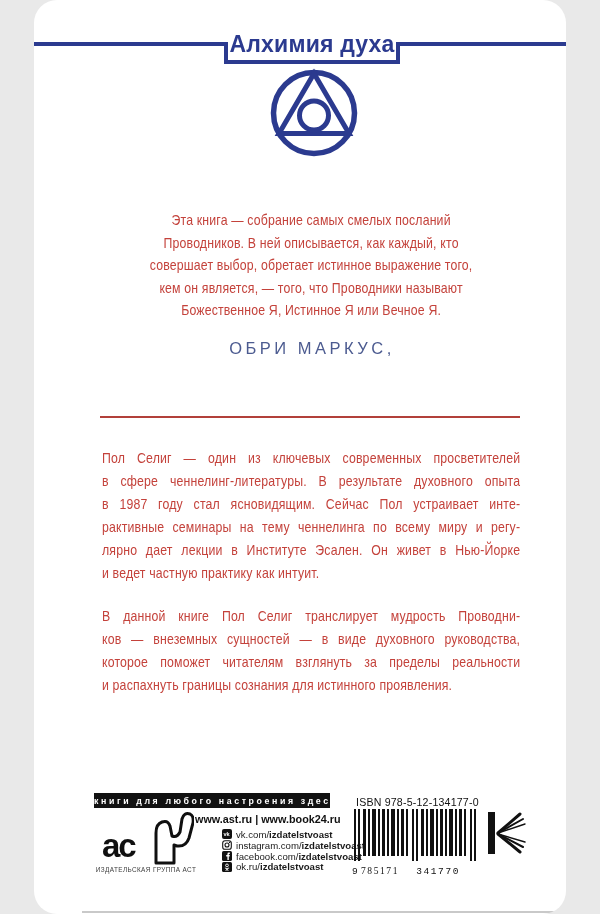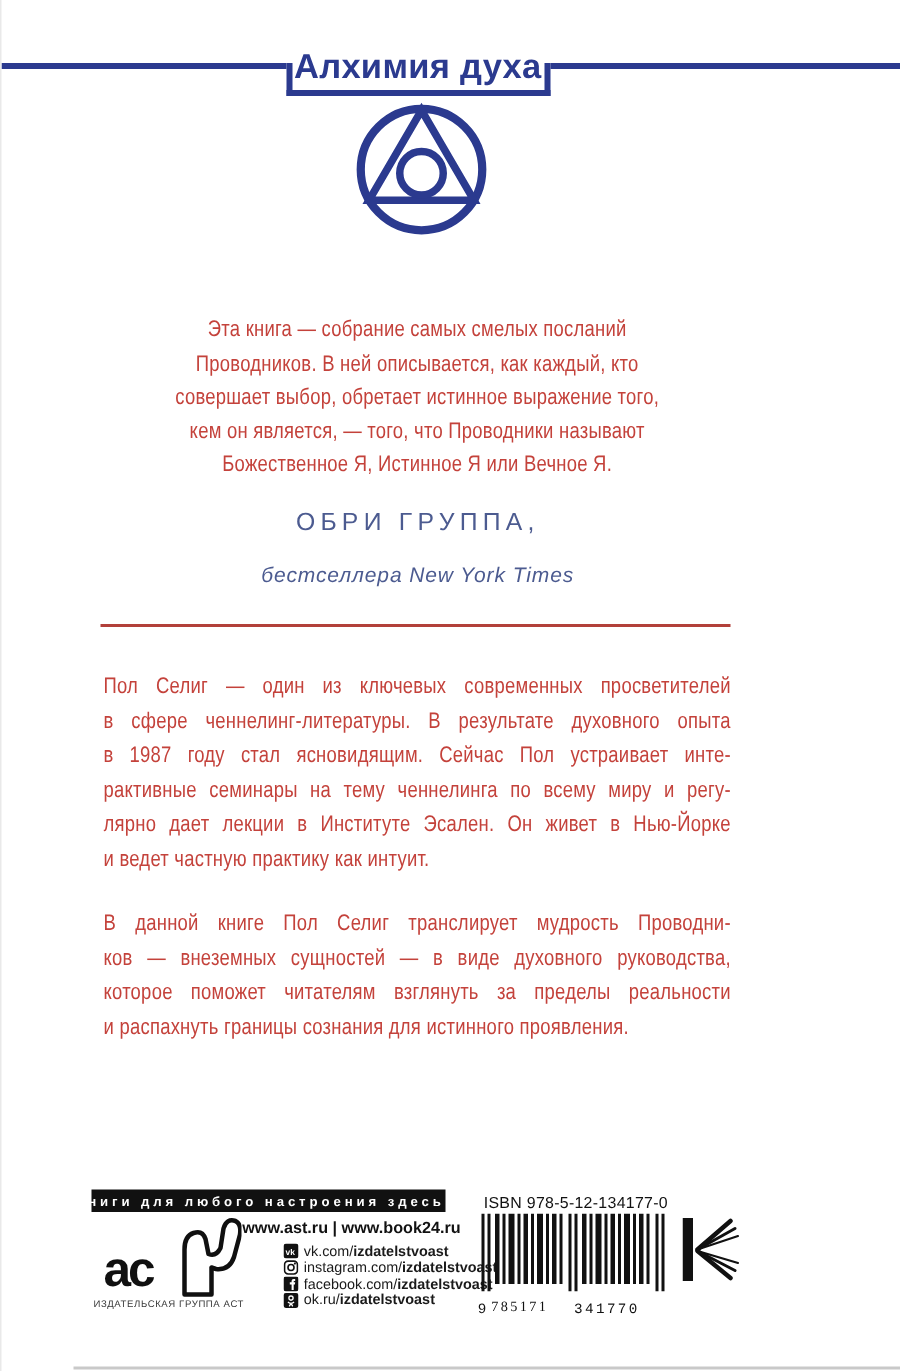--- a/index.html
+++ b/index.html
@@ -1,20 +1,21 @@
 <!DOCTYPE html>
 <html><head>
 <meta charset="utf-8">
 <style>
   * { margin:0; padding:0; box-sizing:border-box; }
   html,body { background:#e9e9e9; }
   .page {
-    position:relative; width:599px; height:914px; margin:0 auto;
+    position:relative; width:532px; height:914px; margin:0 auto;
     background:#ffffff; overflow:hidden;
     font-family:"Liberation Sans", sans-serif;
+    border-radius:23px;
   }
   
   .rule { position:absolute; background:#2b3a8f; height:4px; top:42px; }
   .rule-left  { left:0;   width:190px; }
   .rule-right { left:366px; width:234px; }
   .series-tab {
     position:absolute; left:190px; top:42px; width:176px; height:22px;
     border-left:4px solid #2b3a8f; border-right:4px solid #2b3a8f;
     border-bottom:4px solid #2b3a8f;
   }
@@ -44,21 +45,21 @@
   .endorser-credit {
     position:absolute; left:38px; width:480px; text-align:center;
     color:#4c5b90; font-size:14px; font-style:italic; letter-spacing:0.6px; white-space:nowrap;
   }
   .credit1 { top:360px; }
   .credit2 { top:375px; }
   .divider-rule { position:absolute; left:66px; top:416px; width:420px; height:2px; background:#b2403a; }
   
   .tagline-bar {
     position:absolute; left:60px; top:793px; width:236px; height:15px;
-    background:#111; display:flex; align-items:center; justify-content:flex-end;padding-left:22px;
+    background:#111; display:flex; align-items:center; justify-content:flex-start;
   }
   .tagline-bar span {
     color:#fff; font-size:8.8px; font-weight:bold; letter-spacing:2.6px; white-space:nowrap;
   }
   .ast-logo { position:absolute; left:66px; top:811px; }
   .publisher-group {
     position:absolute; left:56px; top:866px; width:112px; text-align:center;
     font-size:6.4px; letter-spacing:0.4px; color:#3a3a3a; white-space:nowrap;
   }
   .websites { position:absolute; left:161px; top:813px; font-size:10.8px; font-weight:bold; color:#111; }
@@ -98,22 +99,21 @@
   </svg>
 
   <div class="cond quote-block">
     <span>Эта книга — собрание самых смелых посланий</span>
     <span>Проводников. В ней описывается, как каждый, кто</span>
     <span>совершает выбор, обретает истинное выражение того,</span>
     <span>кем он является, — того, что Проводники называют</span>
     <span>Божественное Я, Истинное Я или Вечное Я.</span>
   </div>
 
-  <div class="endorser-name">ОБРИ ГРУППА,</div>
-  <div class="endorser-credit credit2">бестселлера New York Times</div>
+  <div class="endorser-name">ОБРИ МАРКУС,</div>
 
   <div class="divider-rule"></div>
 
   <div class="cond about-author">
     <span class="jl">Пол Селиг — один из ключевых современных просветителей</span>
     <span class="jl">в сфере ченнелинг-литературы. В результате духовного опыта</span>
     <span class="jl">в 1987 году стал ясновидящим. Сейчас Пол устраивает инте-</span>
     <span class="jl">рактивные семинары на тему ченнелинга по всему миру и регу-</span>
     <span class="jl">лярно дает лекции в Институте Эсален. Он живет в Нью-Йорке</span>
     <span class="jl-last">и ведет частную практику как интуит.</span>

